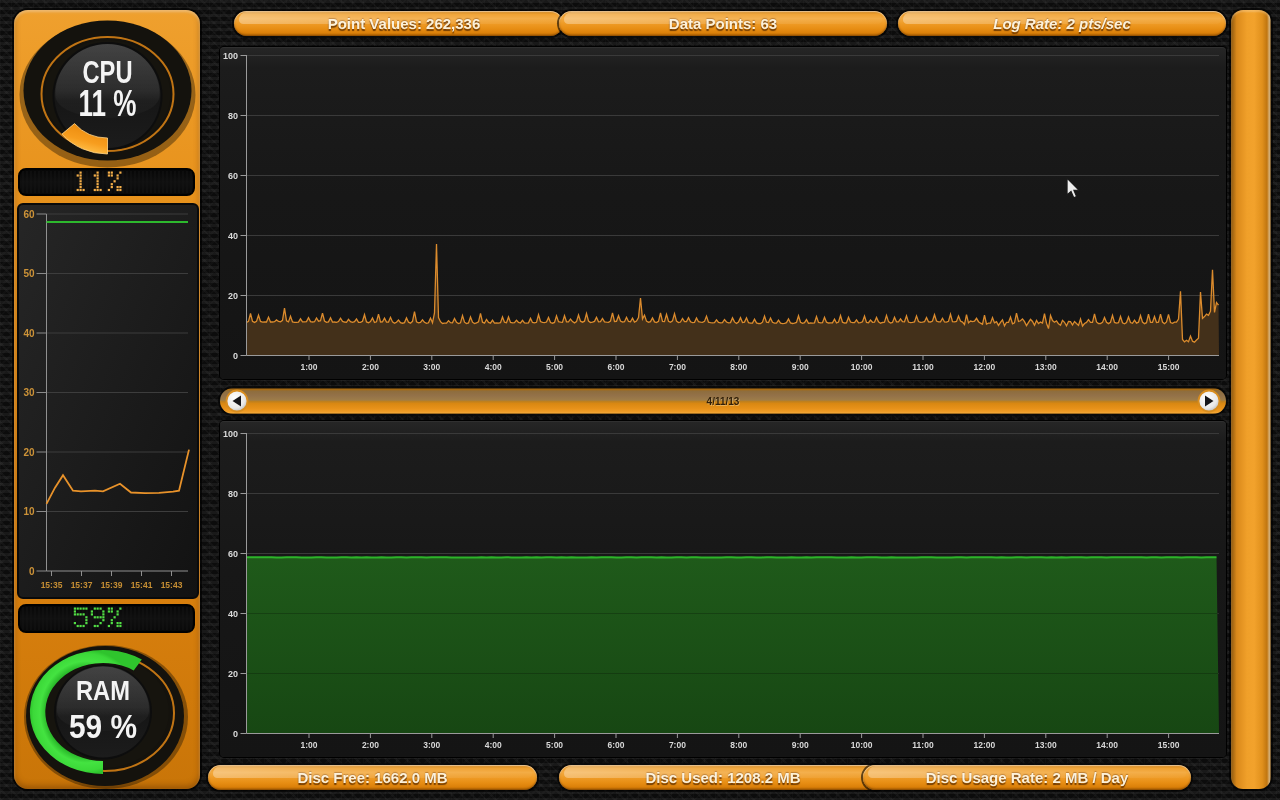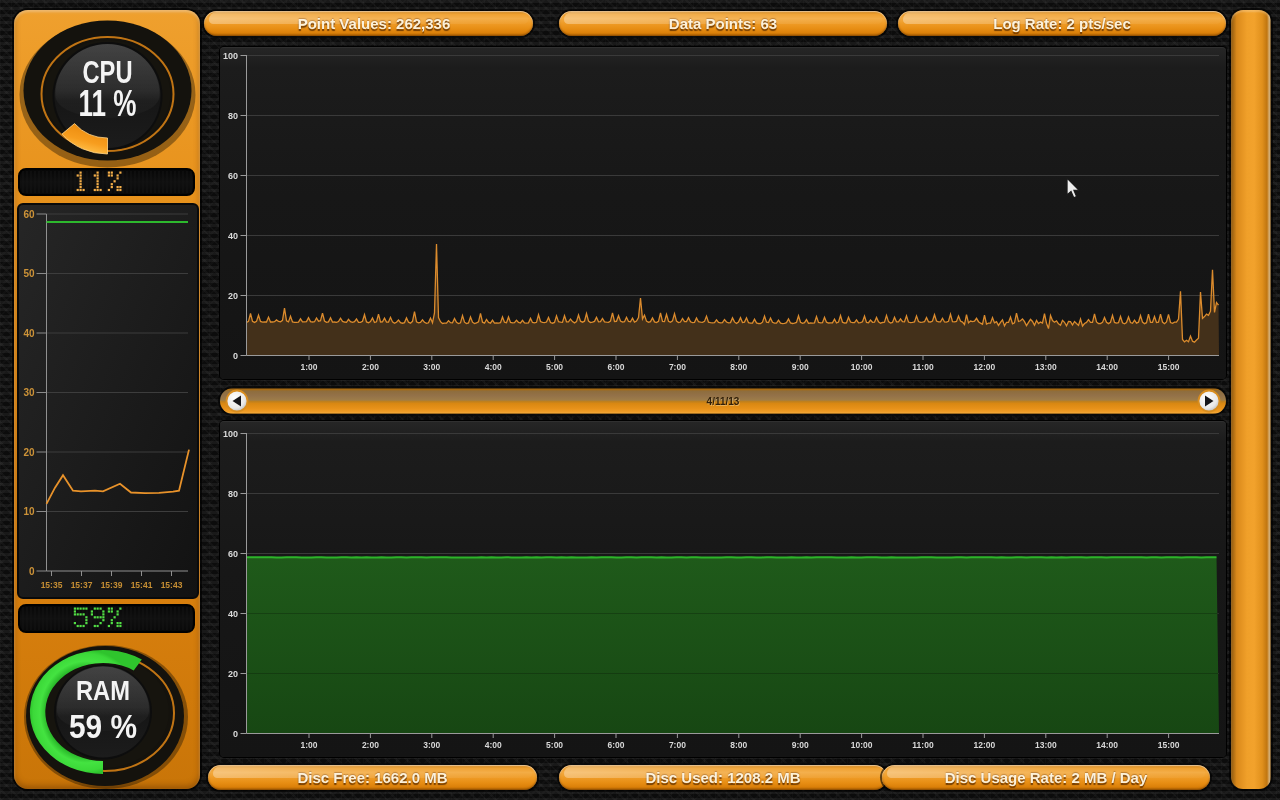--- a/index.html
+++ b/index.html
@@ -22,26 +22,26 @@
   background:linear-gradient(100deg, rgba(255,255,255,0.32) 0%, rgba(255,255,255,0.12) 50%, rgba(255,255,255,0.03) 100%);
 }
 .panel { position:absolute; left:220px; width:1006px;
   background:linear-gradient(180deg,#262626 0%,#1c1c1c 6%,#171717 45%,#141414 100%);
   border-radius:4px; box-shadow:0 0 0 1px #000; border-top:1px solid #303030;text-decoration:underline;
 }
 </style></head><body>
 <div class="abs" style="left:1231px; top:10px; width:40px; height:779px; border-radius:12px;
  background:linear-gradient(90deg,#8a5710 0%,#d9881a 14%,#f0a02a 40%,#f2a22c 58%,#e0901c 78%,#c07610 90%,#d9b47a 96%,#4a2d06 100%);
  box-shadow:0 0 0 2px rgba(0,0,0,0.65), inset 0 2px 2px rgba(255,255,255,0.25);"></div>
-<div class="pill" style="left:204px; top:11px; width:329px;padding-left:11px;">Point Values: 262,336</div>
+<div class="pill" style="left:234px; top:11px; width:329px;padding-left:11px;">Point Values: 262,336</div>
 <div class="pill" style="left:559px; top:11px; width:328px;text-align:center;">Data Points: 63</div>
-<div class="pill" style="left:898px; top:11px; width:328px;">Log Rate: 2 pts/sec</div>
+<div class="pill" style="left:898px; top:11px; width:328px;font-style:italic;">Log Rate: 2 pts/sec</div>
 <div class="pill" style="left:208px; top:765px; width:329px;">Disc Free: 1662.0 MB</div>
 <div class="pill" style="left:559px; top:765px; width:328px;">Disc Used: 1208.2 MB</div>
-<div class="pill" style="left:882px; top:765px; width:328px;">Disc Usage Rate: 2 MB / Day</div>
+<div class="pill" style="left:863px; top:765px; width:328px;">Disc Usage Rate: 2 MB / Day</div>
 <div class="panel" style="top:47px; height:332px;"><svg width="1006" height="332" viewBox="0 0 1006 332">
       <line x1="26.5" y1="7.5" x2="999" y2="7.5" stroke="#3a3a3a" stroke-width="1"></line>
       <line x1="26.5" y1="67.5" x2="999" y2="67.5" stroke="#3a3a3a" stroke-width="1"></line>
       <line x1="26.5" y1="127.5" x2="999" y2="127.5" stroke="#3a3a3a" stroke-width="1"></line>
       <line x1="26.5" y1="187.5" x2="999" y2="187.5" stroke="#3a3a3a" stroke-width="1"></line>
       <line x1="26.5" y1="247.5" x2="999" y2="247.5" stroke="#3a3a3a" stroke-width="1"></line>
       <line x1="20.5" y1="7.5" x2="26.5" y2="7.5" stroke="#9a9a9a" stroke-width="1"></line>
       <text x="18" y="10.5" font-size="9" font-weight="bold" fill="#dadada" text-anchor="end">100</text>
       <line x1="20.5" y1="67.5" x2="26.5" y2="67.5" stroke="#9a9a9a" stroke-width="1"></line>
       <text x="18" y="70.5" font-size="9" font-weight="bold" fill="#dadada" text-anchor="end">80</text>

